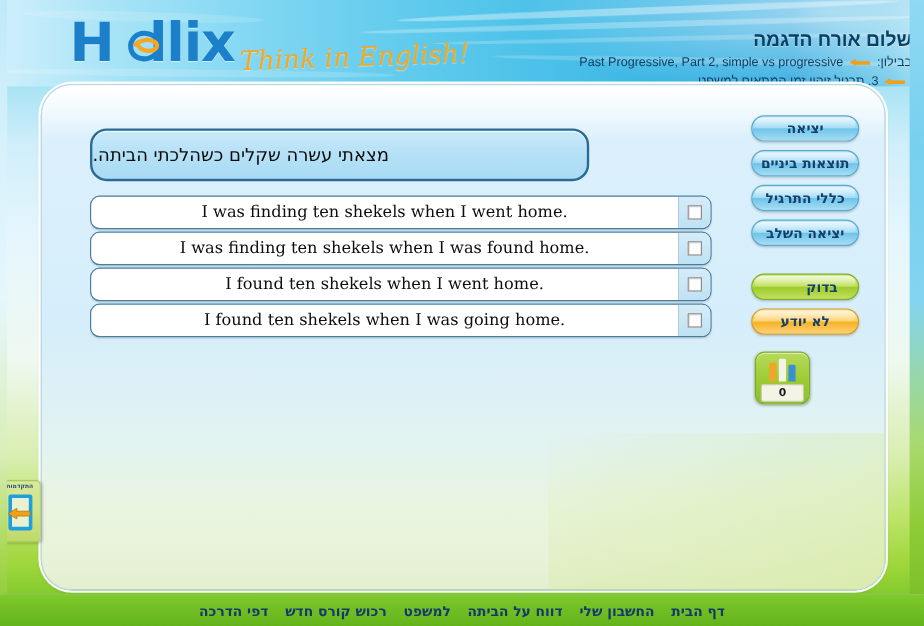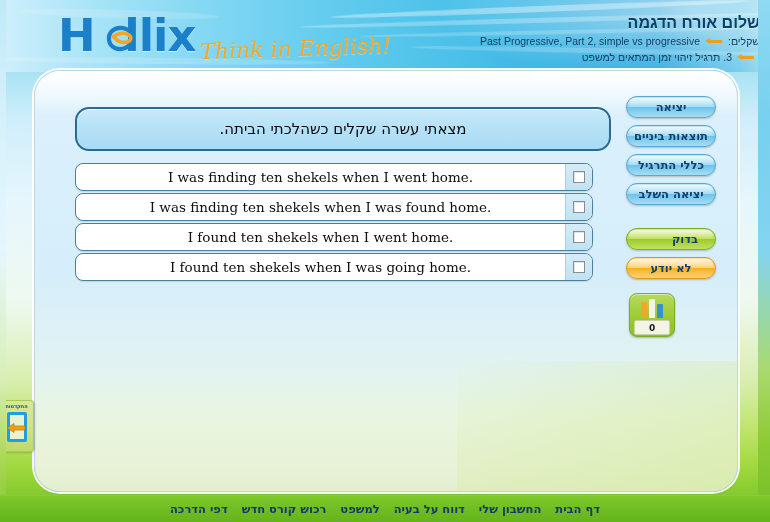--- a/index.html
+++ b/index.html
@@ -114,20 +114,21 @@
     text-align: right;
     direction: rtl;
   }
   #greeting {
     font-size: 16px;
     font-weight: bold;
     color: #0b3f63;
     line-height: 18px;
     white-space: nowrap;
     text-shadow: 0 1px 0 rgba(255,255,255,0.35);
+    margin-top: 11px;
   }
   .crumb-line {
     margin-top: 3px;
     font-size: 10.5px;
     color: #0d3c5e;
     white-space: nowrap;
     line-height: 13px;
     display: flex;
     flex-direction: row;
     justify-content: flex-start;
@@ -201,28 +202,28 @@
     height: 140px;
     background: linear-gradient(to bottom right, rgba(232,244,206,0.0), rgba(214,234,160,0.75));
     pointer-events: none;
   }
 
   
   #question-box {
     position: absolute;
     left: 40px;
     top: 36px;
-    width: 536px;
+    width: 416px;
     height: 44px;
     border: 2px solid #2b6a93;
     border-radius: 14px;
     background: linear-gradient(to bottom, #c9e9f9 0%, #b3e0f6 55%, #a9dcf5 100%);
     display: flex;
     align-items: center;
-    justify-content: center;
+    justify-content: flex-end;
     box-sizing: border-box;
     box-shadow: inset 0 1px 0 rgba(255,255,255,0.7);
   }
   #question-text {
     font-size: 15px;
     color: #0a0a0a;
     direction: rtl;
     text-align: center;
     font-family: "DejaVu Sans", sans-serif;
   }
@@ -488,21 +489,21 @@
           <path d="M27 11 C23 5, 13 4, 8 9 C3 14, 4 23, 11 26 C18 29, 26 25, 29 19" fill="none" stroke="#1b7fc9" stroke-width="4.2" stroke-linecap="round"></path>
           <path d="M9 15 C13 11, 21 10, 25 13 C28 15.2, 27 19, 23 20 C18 21.3, 13 19, 11 16" fill="none" stroke="#f5a623" stroke-width="3.6" stroke-linecap="round"></path>
         </svg>
       </div>
       <div class="logo-tag">Think in English!</div>
     </div>
 
     <div id="hdr-right">
       <div id="greeting">שלום אורח הדגמה</div>
       <div class="crumb-line">
-        <span class="crumb-label">שקלים:</span>
+        <span class="crumb-label">בבילון:</span>
         <span class="crumb-arrow"></span>
         <span class="crumb-text">Past Progressive, Part 2, simple vs progressive</span>
       </div>
       <div class="crumb-line">
         <span class="crumb-arrow"></span>
         <span class="crumb-text he">3. תרגיל זיהוי זמן המתאים למשפט</span>
       </div>
     </div>
   </div>
 
@@ -582,19 +583,19 @@
       </svg>
     </div>
   </div>
 
   <div id="left-edge"></div>
   <div id="right-edge"></div>
 
   <div id="footer">
     <a class="footer-link">דף הבית</a>
     <a class="footer-link">החשבון שלי</a>
-    <a class="footer-link">דווח על בעיה</a>
+    <a class="footer-link">דווח על הביתה</a>
     <a class="footer-link">למשפט</a>
     <a class="footer-link">רכוש קורס חדש</a>
     <a class="footer-link">דפי הדרכה</a>
   </div>
 
 </div>
 
 </body></html>

